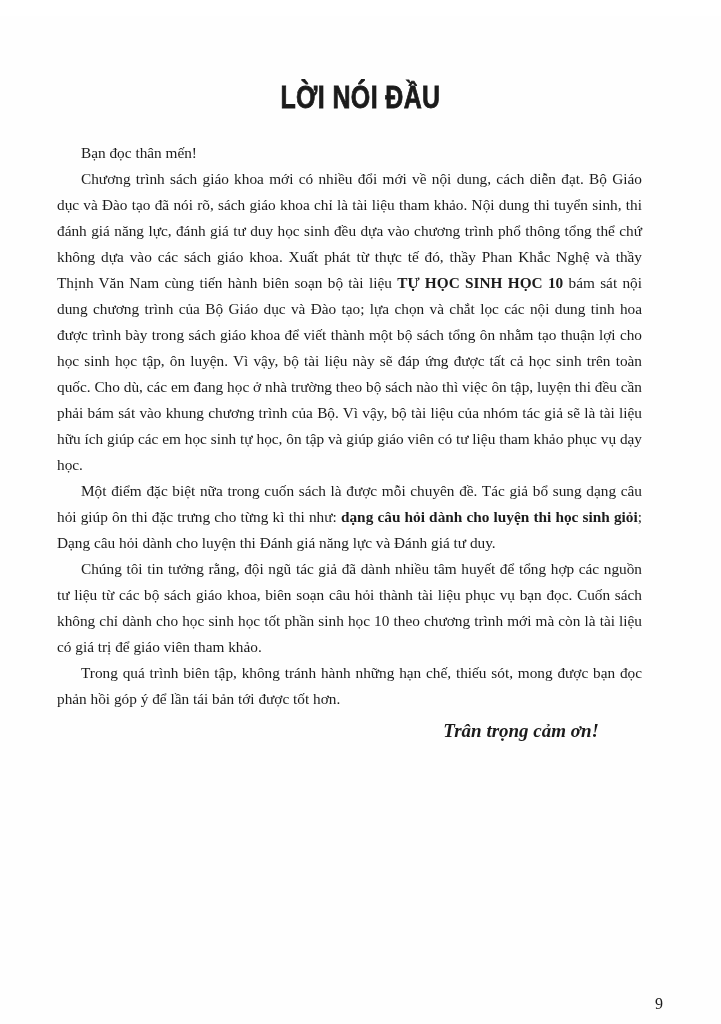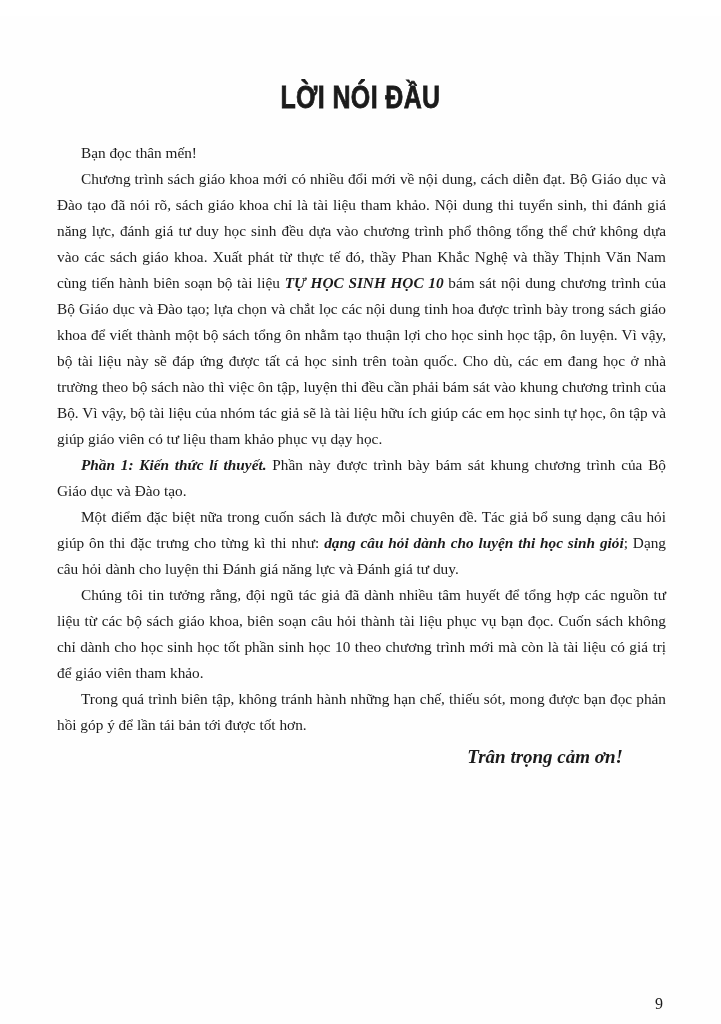--- a/index.html
+++ b/index.html
@@ -11,21 +11,21 @@
     position: relative;
     width: 721px;
     height: 1024px;
     margin: 16px auto;
     background: #fefefe;
     overflow: hidden;
     font-family: "Liberation Serif", serif;
     color: #1b1b1b;
   }
   .content {
-    padding: 0 55px 0 57px;
+    padding: 0 79px 0 57px;
   }
   .title {
     margin: 62px 0 0 0;
     text-align: center;
     font-family: "Liberation Sans", sans-serif;
     font-weight: bold;
     font-size: 32px;
     line-height: 38px;
     letter-spacing: 0.5px;
     transform: scaleX(0.78);
@@ -40,21 +40,20 @@
     margin: 24px 0 0 0;
     text-indent: 24px;
   }
   .para {
     margin: 0;
     text-indent: 24px;
     text-align: justify;
   }
   .bold {
     font-weight: bold;
-    font-style: italic;
   }
   .closing {
     margin: 6px 43px 0 0;
     text-align: right;
     font-weight: bold;
     font-style: italic;
     font-size: 19px;
     line-height: 26px;
   }
   .page-number {
@@ -69,21 +68,20 @@
 <body>
 
 <div class="page">
   <h1 class="title">LỜI NÓI ĐẦU</h1>
 
   <div class="content body-text">
     <p class="greeting">Bạn đọc thân mến!</p>
 
     <div>
         <p class="para"><span>Chương trình sách giáo khoa mới có nhiều đổi mới về nội dung, cách diễn đạt. Bộ Giáo dục và Đào tạo đã nói rõ, sách giáo khoa chỉ là tài liệu tham khảo. Nội dung thi tuyển sinh, thi đánh giá năng lực, đánh giá tư duy học sinh đều dựa vào chương trình phổ thông tổng thể chứ không dựa vào các sách giáo khoa. Xuất phát từ thực tế đó, thầy Phan Khắc Nghệ và thầy Thịnh Văn Nam cùng tiến hành biên soạn bộ tài liệu </span><span class="bold">TỰ HỌC SINH HỌC 10</span><span> bám sát nội dung chương trình của Bộ Giáo dục và Đào tạo; lựa chọn và chắt lọc các nội dung tinh hoa được trình bày trong sách giáo khoa để viết thành một bộ sách tổng ôn nhằm tạo thuận lợi cho học sinh học tập, ôn luyện. Vì vậy, bộ tài liệu này sẽ đáp ứng được tất cả học sinh trên toàn quốc. Cho dù, các em đang học ở nhà trường theo bộ sách nào thì việc ôn tập, luyện thi đều cần phải bám sát vào khung chương trình của Bộ. Vì vậy, bộ tài liệu của nhóm tác giả sẽ là tài liệu hữu ích giúp các em học sinh tự học, ôn tập và giúp giáo viên có tư liệu tham khảo phục vụ dạy học.</span></p>
-        <p class="para"><span class="bold">Phần 1: Kiến thức lí thuyết.</span><span> Phần này được trình bày bám sát khung chương trình của Bộ Giáo dục và Đào tạo.</span></p>
         <p class="para"><span>Một điểm đặc biệt nữa trong cuốn sách là được mỗi chuyên đề. Tác giả bổ sung dạng câu hỏi giúp ôn thi đặc trưng cho từng kì thi như: </span><span class="bold">dạng câu hỏi dành cho luyện thi học sinh giỏi</span><span>; Dạng câu hỏi dành cho luyện thi Đánh giá năng lực và Đánh giá tư duy.</span></p>
         <p class="para"><span>Chúng tôi tin tưởng rằng, đội ngũ tác giả đã dành nhiều tâm huyết để tổng hợp các nguồn tư liệu từ các bộ sách giáo khoa, biên soạn câu hỏi thành tài liệu phục vụ bạn đọc. Cuốn sách không chỉ dành cho học sinh học tốt phần sinh học 10 theo chương trình mới mà còn là tài liệu có giá trị để giáo viên tham khảo.</span></p>
         <p class="para"><span>Trong quá trình biên tập, không tránh hành những hạn chế, thiếu sót, mong được bạn đọc phản hồi góp ý để lần tái bản tới được tốt hơn.</span></p>
       </div>
 
     <p class="closing">Trân trọng cảm ơn!</p>
   </div>
 
   <div class="page-number">9</div>
 </div>

